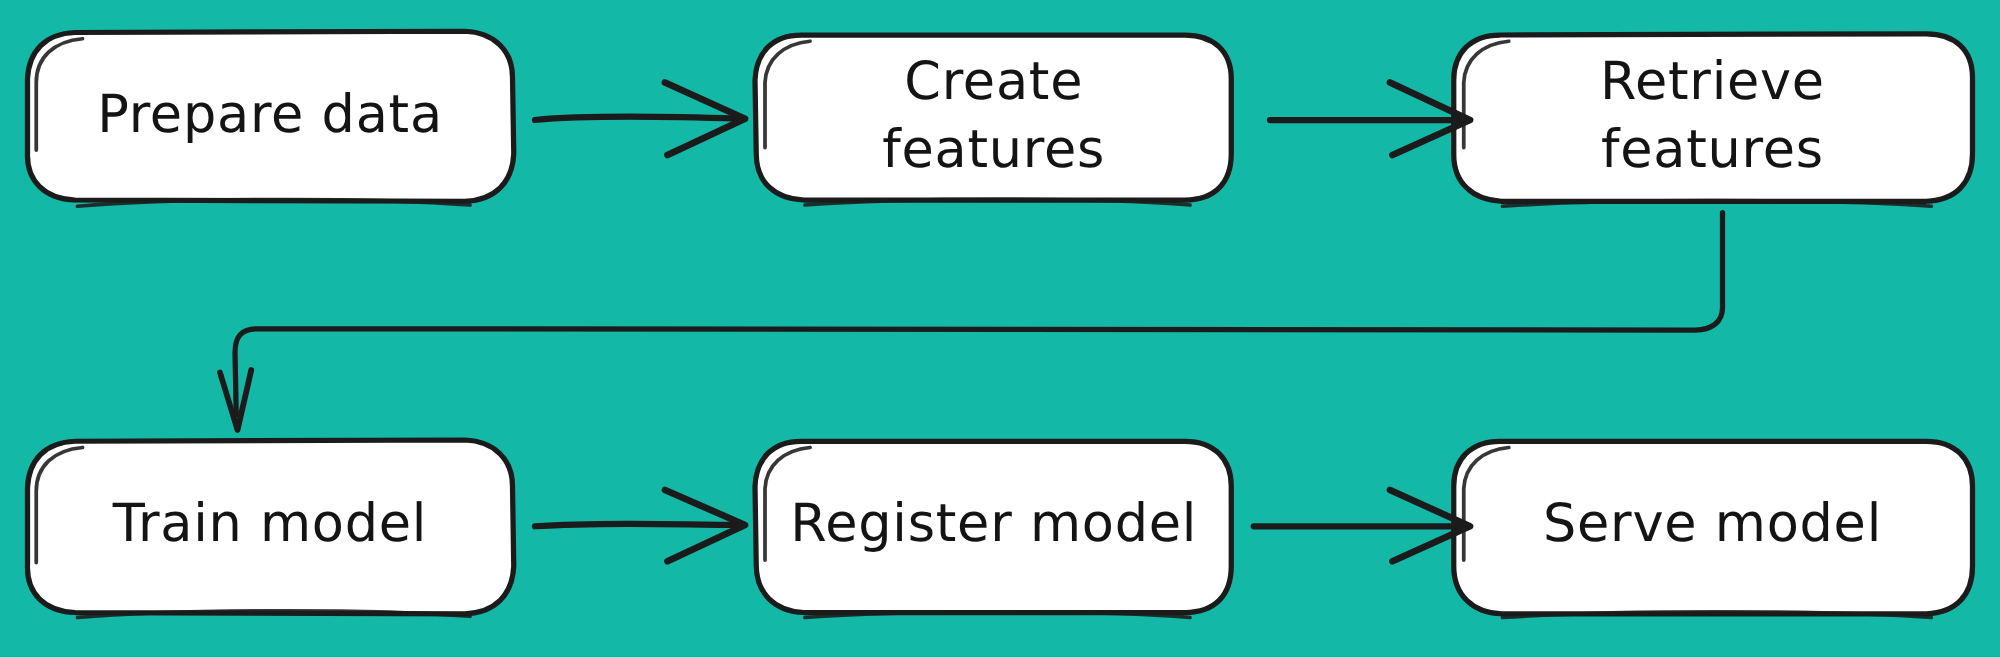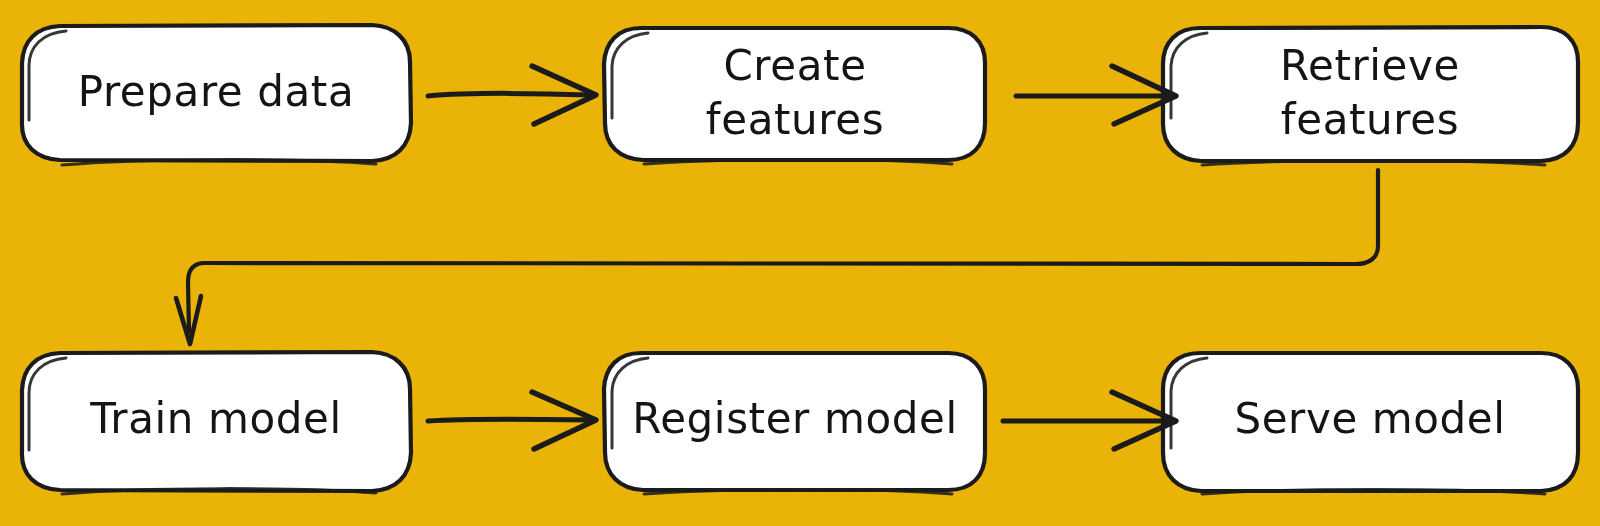--- a/index.html
+++ b/index.html
@@ -11,21 +11,21 @@
   body {
     width: 1600px;
     height: 526px;
     overflow: hidden;
     font-family: "DejaVu Sans", sans-serif;
   }
   #diagram-root {
     position: relative;
     width: 1600px;
     height: 526px;
-    background: #eab308;
+    background: #14b8a6;
   }
   svg.flow-canvas {
     position: absolute;
     top: 0;
     left: 0;
     width: 1600px;
     height: 526px;
     display: block;
   }
   .node-shape {

